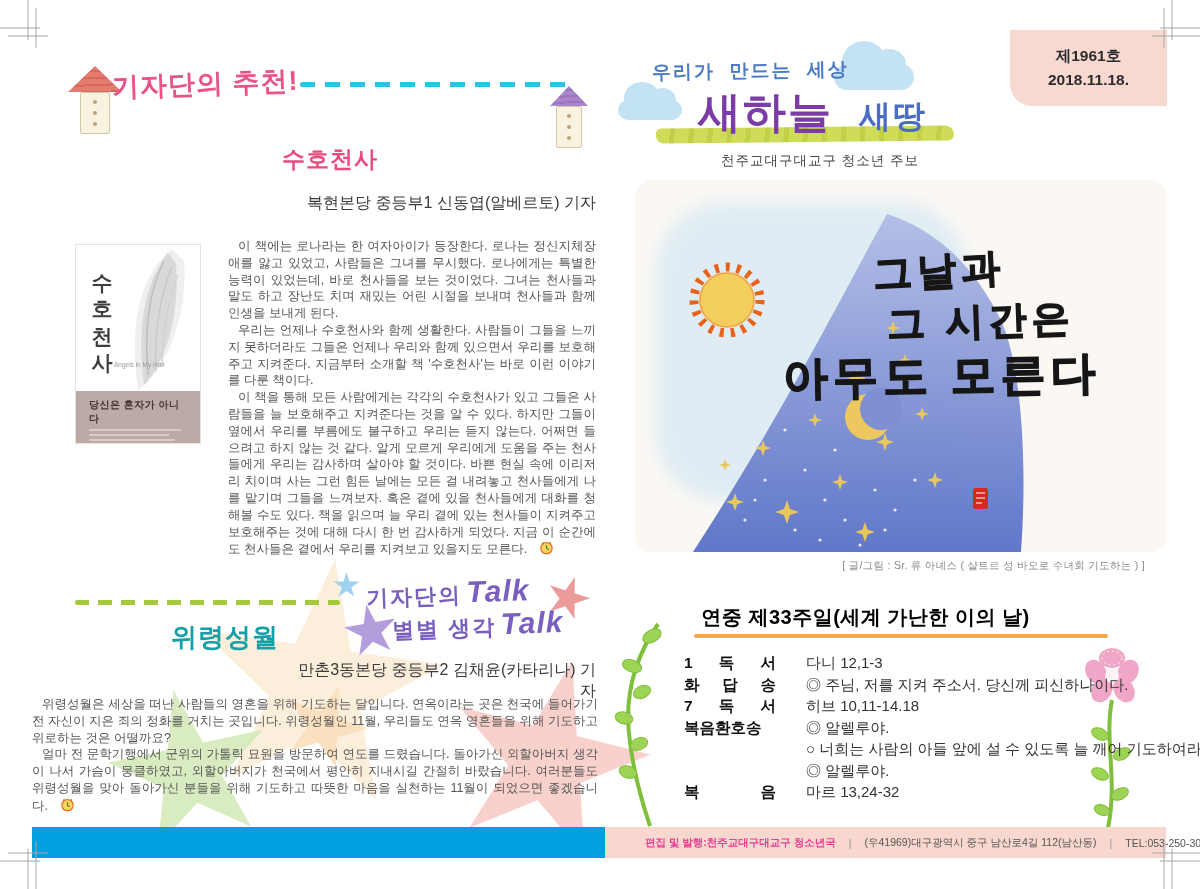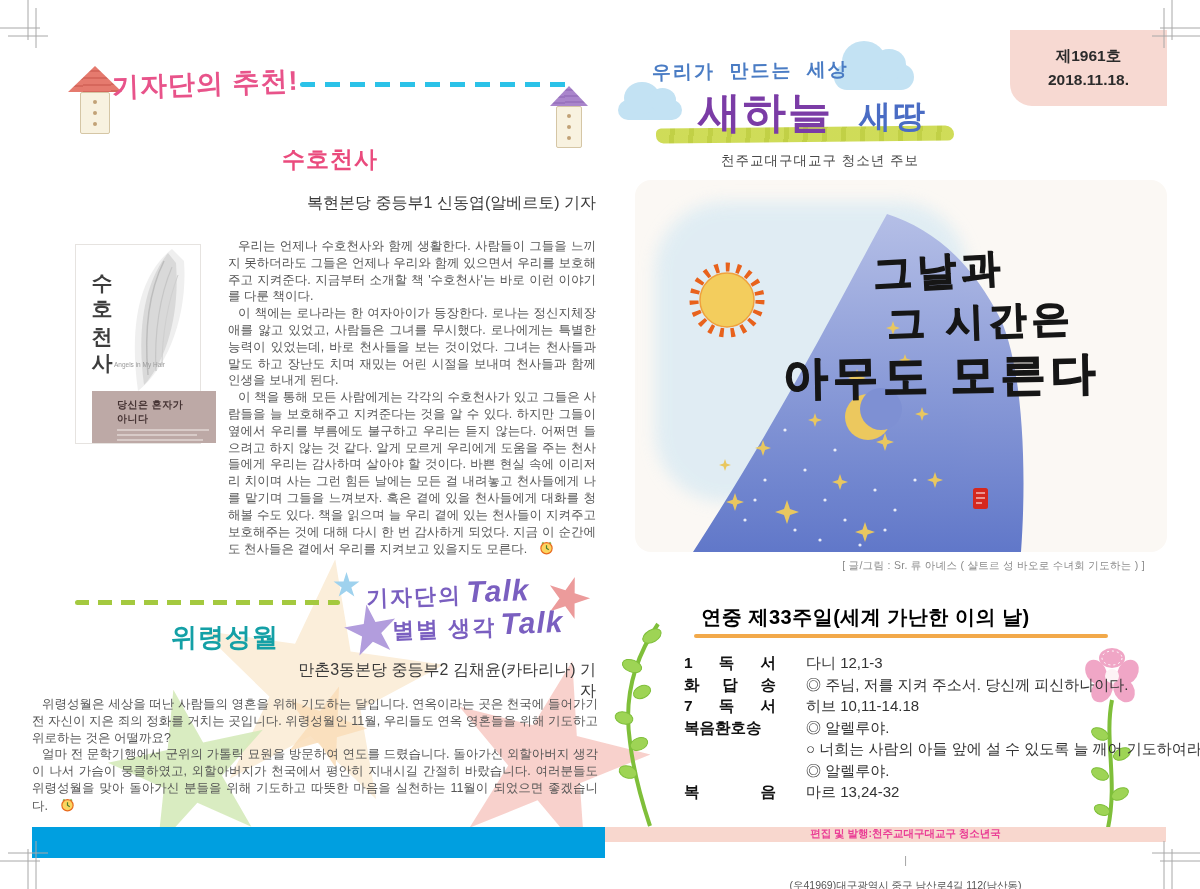--- a/index.html
+++ b/index.html
@@ -52,21 +52,21 @@
   .bluebar{background:#009fe0;}
   .pinkbar{background:#f8d7ce;display:flex;align-items:center;gap:13px;padding-left:40px;box-sizing:border-box;
     font-size:10.5px;color:#555;white-space:nowrap;}
   .pinkbar .pub{color:#ea3f96;font-weight:bold;}
   .pinkbar .sep{color:#999;}
   
   .book{background:#fff;border:1px solid #e6e3e0;box-sizing:border-box;}
   .book-title-v{writing-mode:vertical-rl;font-family:"Liberation Serif",serif;font-weight:bold;
     font-size:21px;color:#3d3d3d;letter-spacing:5px;}
   .book-eng{font-size:6.5px;color:#9a9a9a;white-space:nowrap;}
-  .book-band{position:absolute;left:16px;bottom:0;width:100%;height:52px;background:#bda9a6;box-sizing:border-box;padding:7px 25px;}
+  .book-band{position:absolute;left:0;bottom:0;width:100%;height:52px;background:#bda9a6;box-sizing:border-box;padding:7px 13px;}
   .book-band-title{font-size:10px;font-weight:bold;color:#463434;letter-spacing:.5px;}
   .book-band i{display:block;height:2px;background:#d8cbc8;margin-top:3px;border:0;}
   .cropmarks{pointer-events:none;}
 </style>
 </head>
 <body>
 
 <div class="page">
 
   <div class="abs star" style="left:190px;top:558px;width:255px;height:255px;background:#fbeeda;transform:rotate(8deg);"></div>
@@ -108,22 +108,22 @@
     <div class="book-eng" style="position:absolute;left:38px;top:116px;">Angels in My Hair</div>
     <div class="book-band">
       <div class="book-band-title">당신은 혼자가 아니다</div>
       <i style="width:92px;"></i>
         <i style="width:80px;"></i>
         <i style="width:86px;"></i>
     </div>
   </div>
 
   <div class="abs bodytext" style="left:228px;top:238px;width:368px;">
+    <p>이 책에는 로나라는 한 여자아이가 등장한다. 로나는 정신지체장애를 앓고 있었고, 사람들은 그녀를 무시했다. 로나에게는 특별한 능력이 있었는데, 바로 천사들을 보는 것이었다. 그녀는 천사들과 말도 하고 장난도 치며 재밌는 어린 시절을 보내며 천사들과 함께 인생을 보내게 된다.</p>
     <p>우리는 언제나 수호천사와 함께 생활한다. 사람들이 그들을 느끼지 못하더라도 그들은 언제나 우리와 함께 있으면서 우리를 보호해 주고 지켜준다. 지금부터 소개할 책 '수호천사'는 바로 이런 이야기를 다룬 책이다.</p>
-    <p>이 책에는 로나라는 한 여자아이가 등장한다. 로나는 정신지체장애를 앓고 있었고, 사람들은 그녀를 무시했다. 로나에게는 특별한 능력이 있었는데, 바로 천사들을 보는 것이었다. 그녀는 천사들과 말도 하고 장난도 치며 재밌는 어린 시절을 보내며 천사들과 함께 인생을 보내게 된다.</p>
     <p><span>이 책을 통해 모든 사람에게는 각각의 수호천사가 있고 그들은 사람들을 늘 보호해주고 지켜준다는 것을 알 수 있다. 하지만 그들이 옆에서 우리를 부름에도 불구하고 우리는 듣지 않는다. 어쩌면 들으려고 하지 않는 것 같다. 알게 모르게 우리에게 도움을 주는 천사들에게 우리는 감사하며 살아야 할 것이다. 바쁜 현실 속에 이리저리 치이며 사는 그런 힘든 날에는 모든 걸 내려놓고 천사들에게 나를 맡기며 그들을 느껴보자. 혹은 곁에 있을 천사들에게 대화를 청해볼 수도 있다. 책을 읽으며 늘 우리 곁에 있는 천사들이 지켜주고 보호해주는 것에 대해 다시 한 번 감사하게 되었다. 지금 이 순간에도 천사들은 곁에서 우리를 지켜보고 있을지도 모른다.</span><span class="clockicon"><svg viewBox="0 0 20 20" width="15" height="15">
             <path d="M4 5l2-2 M16 5l-2-2" stroke="#7ab648" stroke-width="2" fill="none"></path>
             <circle cx="10" cy="11" r="7.5" fill="#fbd55f" stroke="#e86a1e" stroke-width="1.6"></circle>
             <path d="M10 7v4l3 2" stroke="#4c7d2e" stroke-width="1.6" fill="none"></path>
           </svg></span></p>
   </div>
 
   <div class="abs dash-green" style="left:75px;top:600px;width:265px;"></div>
   <div class="abs star" style="left:333px;top:572px;width:27px;height:27px;background:#9fd2ee;"></div>
   <div class="abs star" style="left:344px;top:604px;width:54px;height:54px;background:#b29ddd;transform:rotate(-10deg);"></div>
@@ -281,21 +281,21 @@
       <span class="lit-label"></span><span class="lit-val">○ 너희는 사람의 아들 앞에 설 수 있도록 늘 깨어 기도하여라.</span>
     </div>
     <div class="lit-row">
       <span class="lit-label"></span><span class="lit-val">◎ 알렐루야.</span>
     </div>
     <div class="lit-row">
       <span class="lit-label">복 음</span><span class="lit-val">마르 13,24-32</span>
     </div>
   </div>
 
-  <div class="abs pinkbar" style="left:605px;top:827px;width:561px;height:15px;flex-direction:column;">
+  <div class="abs pinkbar" style="left:605px;top:827px;width:561px;height:31px;">
     <span class="pub">편집 및 발행:천주교대구대교구 청소년국</span>
     <span class="sep">|</span>
     <span>(우41969)대구광역시 중구 남산로4길 112(남산동)</span>
     <span class="sep">|</span>
     <span>TEL:053-250-3064</span>
 
   </div>
 
   <svg class="abs cropmarks" width="1200" height="889" viewBox="0 0 1200 889" style="left:0;top:0;">
     <g stroke="#a8a8a8" stroke-width="1" fill="none">

